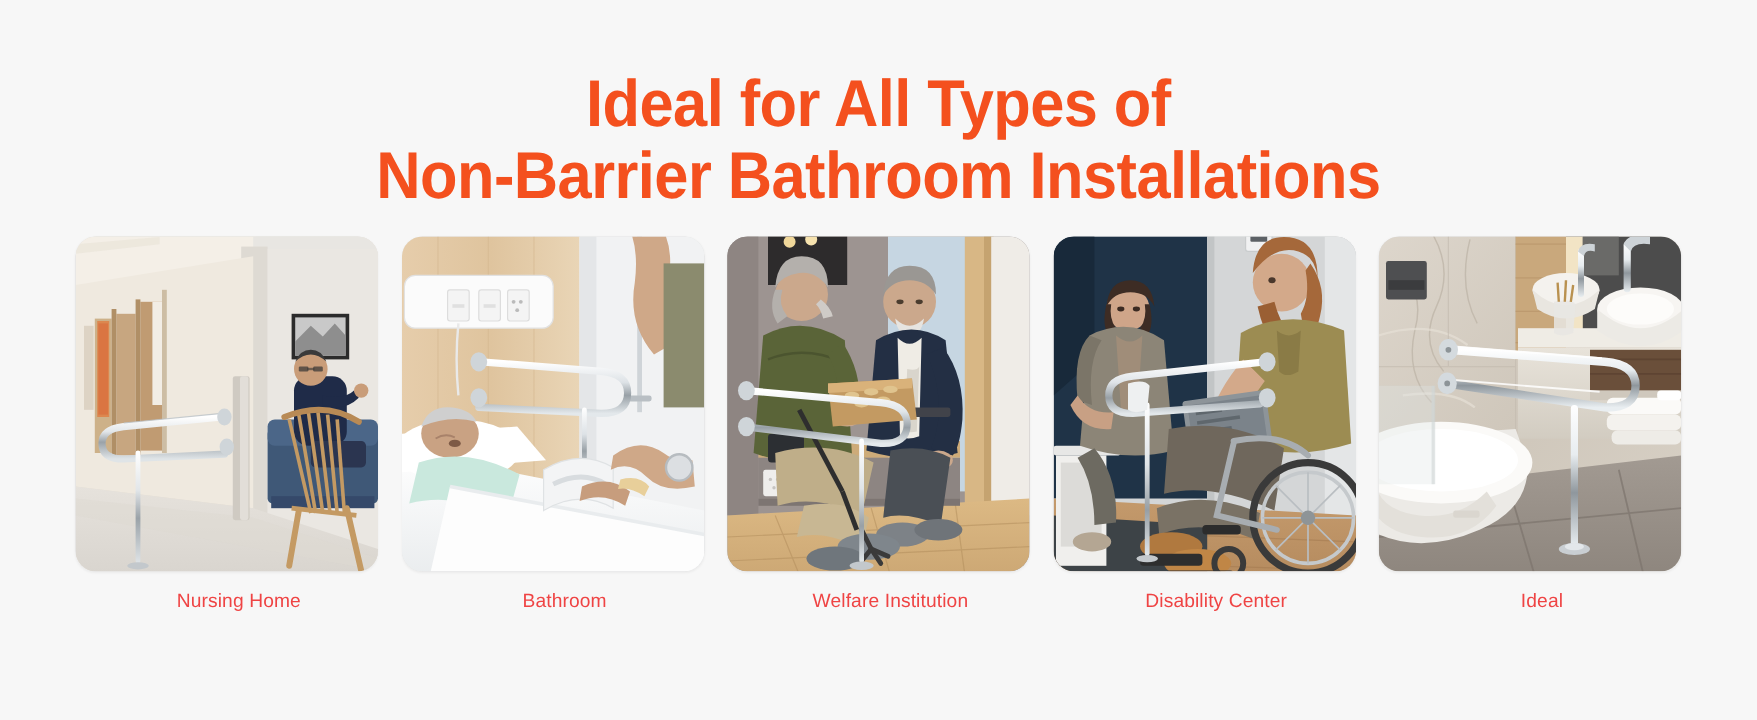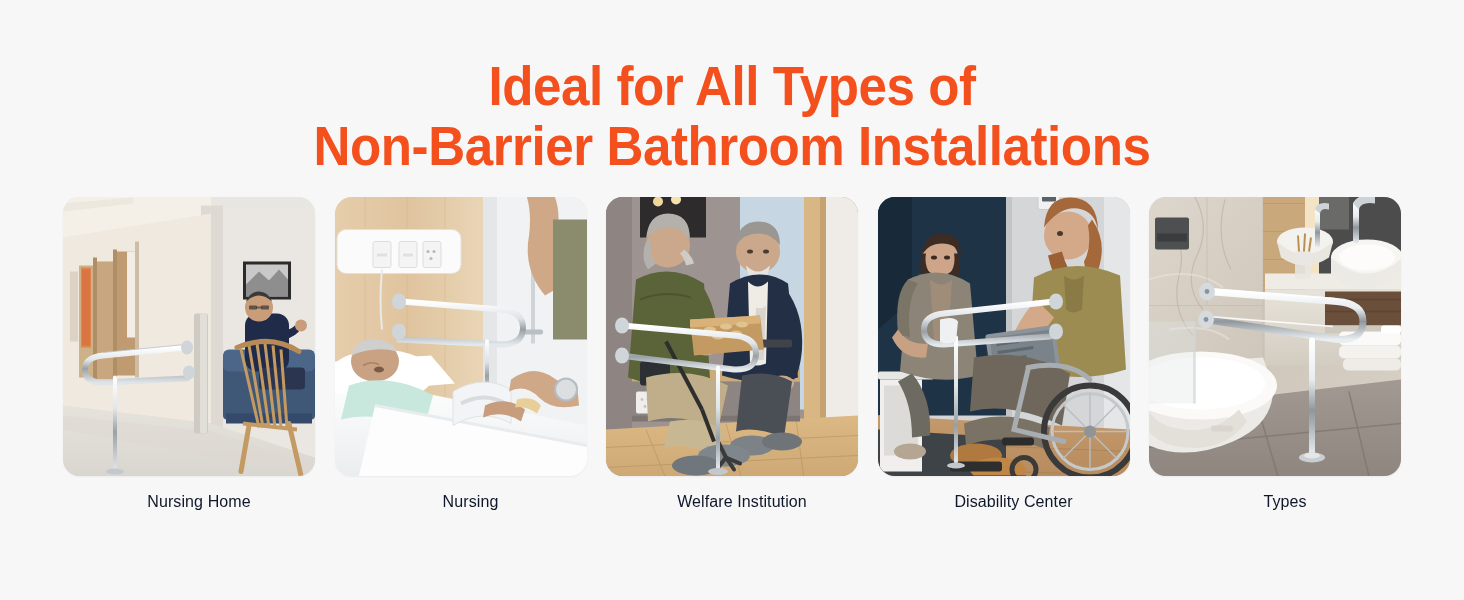--- a/index.html
+++ b/index.html
@@ -39,21 +39,21 @@
     border-radius:17px;
     overflow:hidden;
     position:relative;
     background:#ddd;
     box-shadow:0 1px 2px rgba(0,0,0,.05);
   }
   .thumb svg{ display:block; width:100%; height:100%; }
   .caption{
     margin-top:16px;
     font-size:16px;
-    color:#0f172a;
+    color:#ef4444;
     text-align:center;
     line-height:20px;
     letter-spacing:.1px;
     margin-left:20px;
   }
 </style>
 </head>
 <body>
 
 <div class="page">
@@ -236,21 +236,21 @@
           <path d="M126 224 q24 -12 44 0" stroke="#d8dcdf" stroke-width="4" fill="none"></path>
 
           <path d="M210 0 q18 22 12 54 q-4 26 12 48 l-24 14 q-22 -26 -16 -60 q4 -32 -8 -52 Z" fill="#cfa888"></path>
           <rect x="218" y="40" width="34" height="120" fill="#8b8b6e"></rect>
           <path d="M176 200 q22 -16 42 -2 q10 8 24 6 l2 22 q-26 6 -40 -8 q-14 -14 -30 -6 Z" fill="#cfa888"></path>
           <circle cx="231" cy="210" r="11" fill="#dcdfe2" stroke="#b7bcc0" stroke-width="2"></circle>
           <path d="M150 226 q22 -10 40 4 l-4 12 q-18 -12 -38 -4 Z" fill="#c79d7d"></path>
           <path d="M182 220 q16 -4 24 6 l-4 8 q-12 -8 -22 -6 Z" fill="#e8cf9a"></path>
         </svg>
       </div>
-      <div class="caption">Nursing</div>
+      <div class="caption">Bathroom</div>
     </div>
 
     <div class="cell">
       <div class="thumb">
         <svg viewBox="0 0 252 314" preserveAspectRatio="xMidYMid slice" aria-hidden="true">
           <defs>
             <linearGradient id="wfFloor" x1="0" y1="0" x2="0" y2="1">
               <stop offset="0" stop-color="#dcb984"></stop>
                 <stop offset="1" stop-color="#c9a471"></stop>
             </linearGradient>
@@ -581,17 +581,17 @@
           </g>
           <ellipse cx="58" cy="112" rx="8" ry="9" fill="#d4dade"></ellipse>
           <ellipse cx="57" cy="140" rx="8" ry="9" fill="#d4dade"></ellipse>
           <circle cx="58" cy="112" r="2.4" fill="#8d9498"></circle>
           <circle cx="57" cy="140" r="2.4" fill="#8d9498"></circle>
           <rect x="160" y="158" width="6" height="118" rx="3" fill="url(#chrome5)"></rect>
           <ellipse cx="163" cy="278" rx="13" ry="5" fill="#c9ced2"></ellipse>
           <ellipse cx="163" cy="276" rx="8" ry="3" fill="#e3e7ea"></ellipse>
         </svg>
       </div>
-      <div class="caption">Types</div>
+      <div class="caption">Ideal</div>
     </div>
 
   </div>
 </div>
 
 </body></html>

